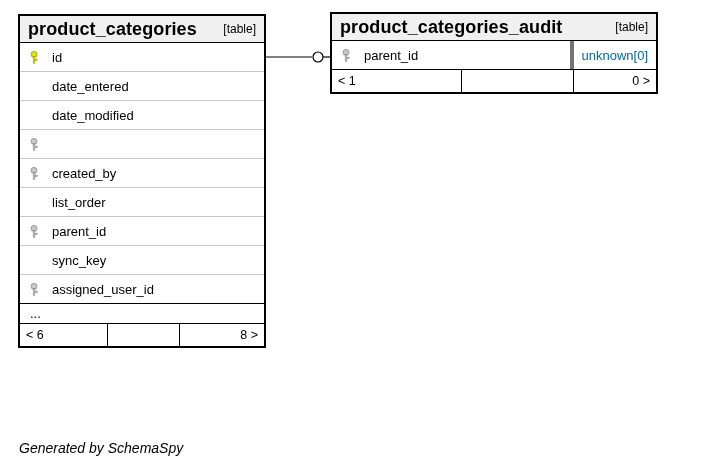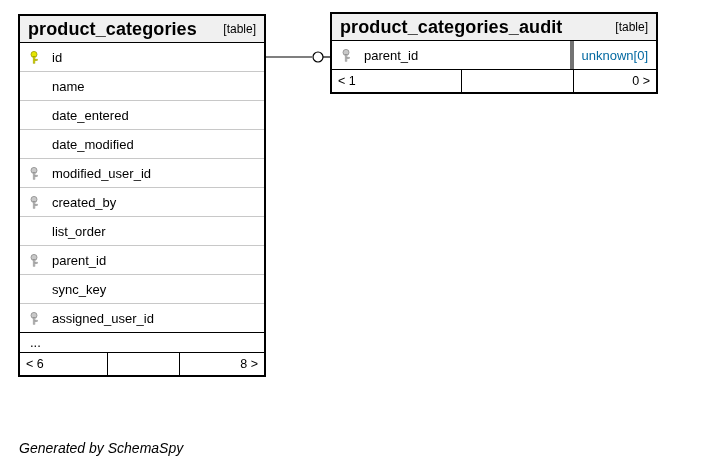--- a/index.html
+++ b/index.html
@@ -159,24 +159,20 @@
           <svg width="11" height="13" viewBox="0 0 11 13">
             <circle cx="4" cy="3.4" r="3" fill="#e5e500" stroke="#9a9a00" stroke-width="0.8"></circle>
             <rect x="3.2" y="5.6" width="1.7" height="6.6" fill="#e5e500" stroke="#9a9a00" stroke-width="0.6"></rect>
             <rect x="4.9" y="8.2" width="2.4" height="1.3" fill="#e5e500" stroke="#9a9a00" stroke-width="0.6"></rect>
           </svg>
         </span>
       </span>
       <span class="col-name">id</span>
     </div>
 
-    <div class="col-row">
-      <span class="key-slot"></span>
-      <span class="col-name">name</span>
-    </div>
 
     <div class="col-row">
       <span class="key-slot"></span>
       <span class="col-name">date_entered</span>
     </div>
 
     <div class="col-row">
       <span class="key-slot"></span>
       <span class="col-name">date_modified</span>
     </div>
@@ -184,21 +180,20 @@
     <div class="col-row">
       <span class="key-slot">
         <span class="key-icon">
           <svg width="11" height="13" viewBox="0 0 11 13">
             <circle cx="4" cy="3.4" r="3" fill="#c8c8c8" stroke="#8a8a8a" stroke-width="0.8"></circle>
             <rect x="3.2" y="5.6" width="1.7" height="6.6" fill="#c8c8c8" stroke="#8a8a8a" stroke-width="0.6"></rect>
             <rect x="4.9" y="8.2" width="2.4" height="1.3" fill="#c8c8c8" stroke="#8a8a8a" stroke-width="0.6"></rect>
           </svg>
         </span>
       </span>
-      <span class="col-name">modified_user_id</span>
     </div>
 
     <div class="col-row">
       <span class="key-slot">
         <span class="key-icon">
           <svg width="11" height="13" viewBox="0 0 11 13">
             <circle cx="4" cy="3.4" r="3" fill="#c8c8c8" stroke="#8a8a8a" stroke-width="0.8"></circle>
             <rect x="3.2" y="5.6" width="1.7" height="6.6" fill="#c8c8c8" stroke="#8a8a8a" stroke-width="0.6"></rect>
             <rect x="4.9" y="8.2" width="2.4" height="1.3" fill="#c8c8c8" stroke="#8a8a8a" stroke-width="0.6"></rect>
           </svg>

